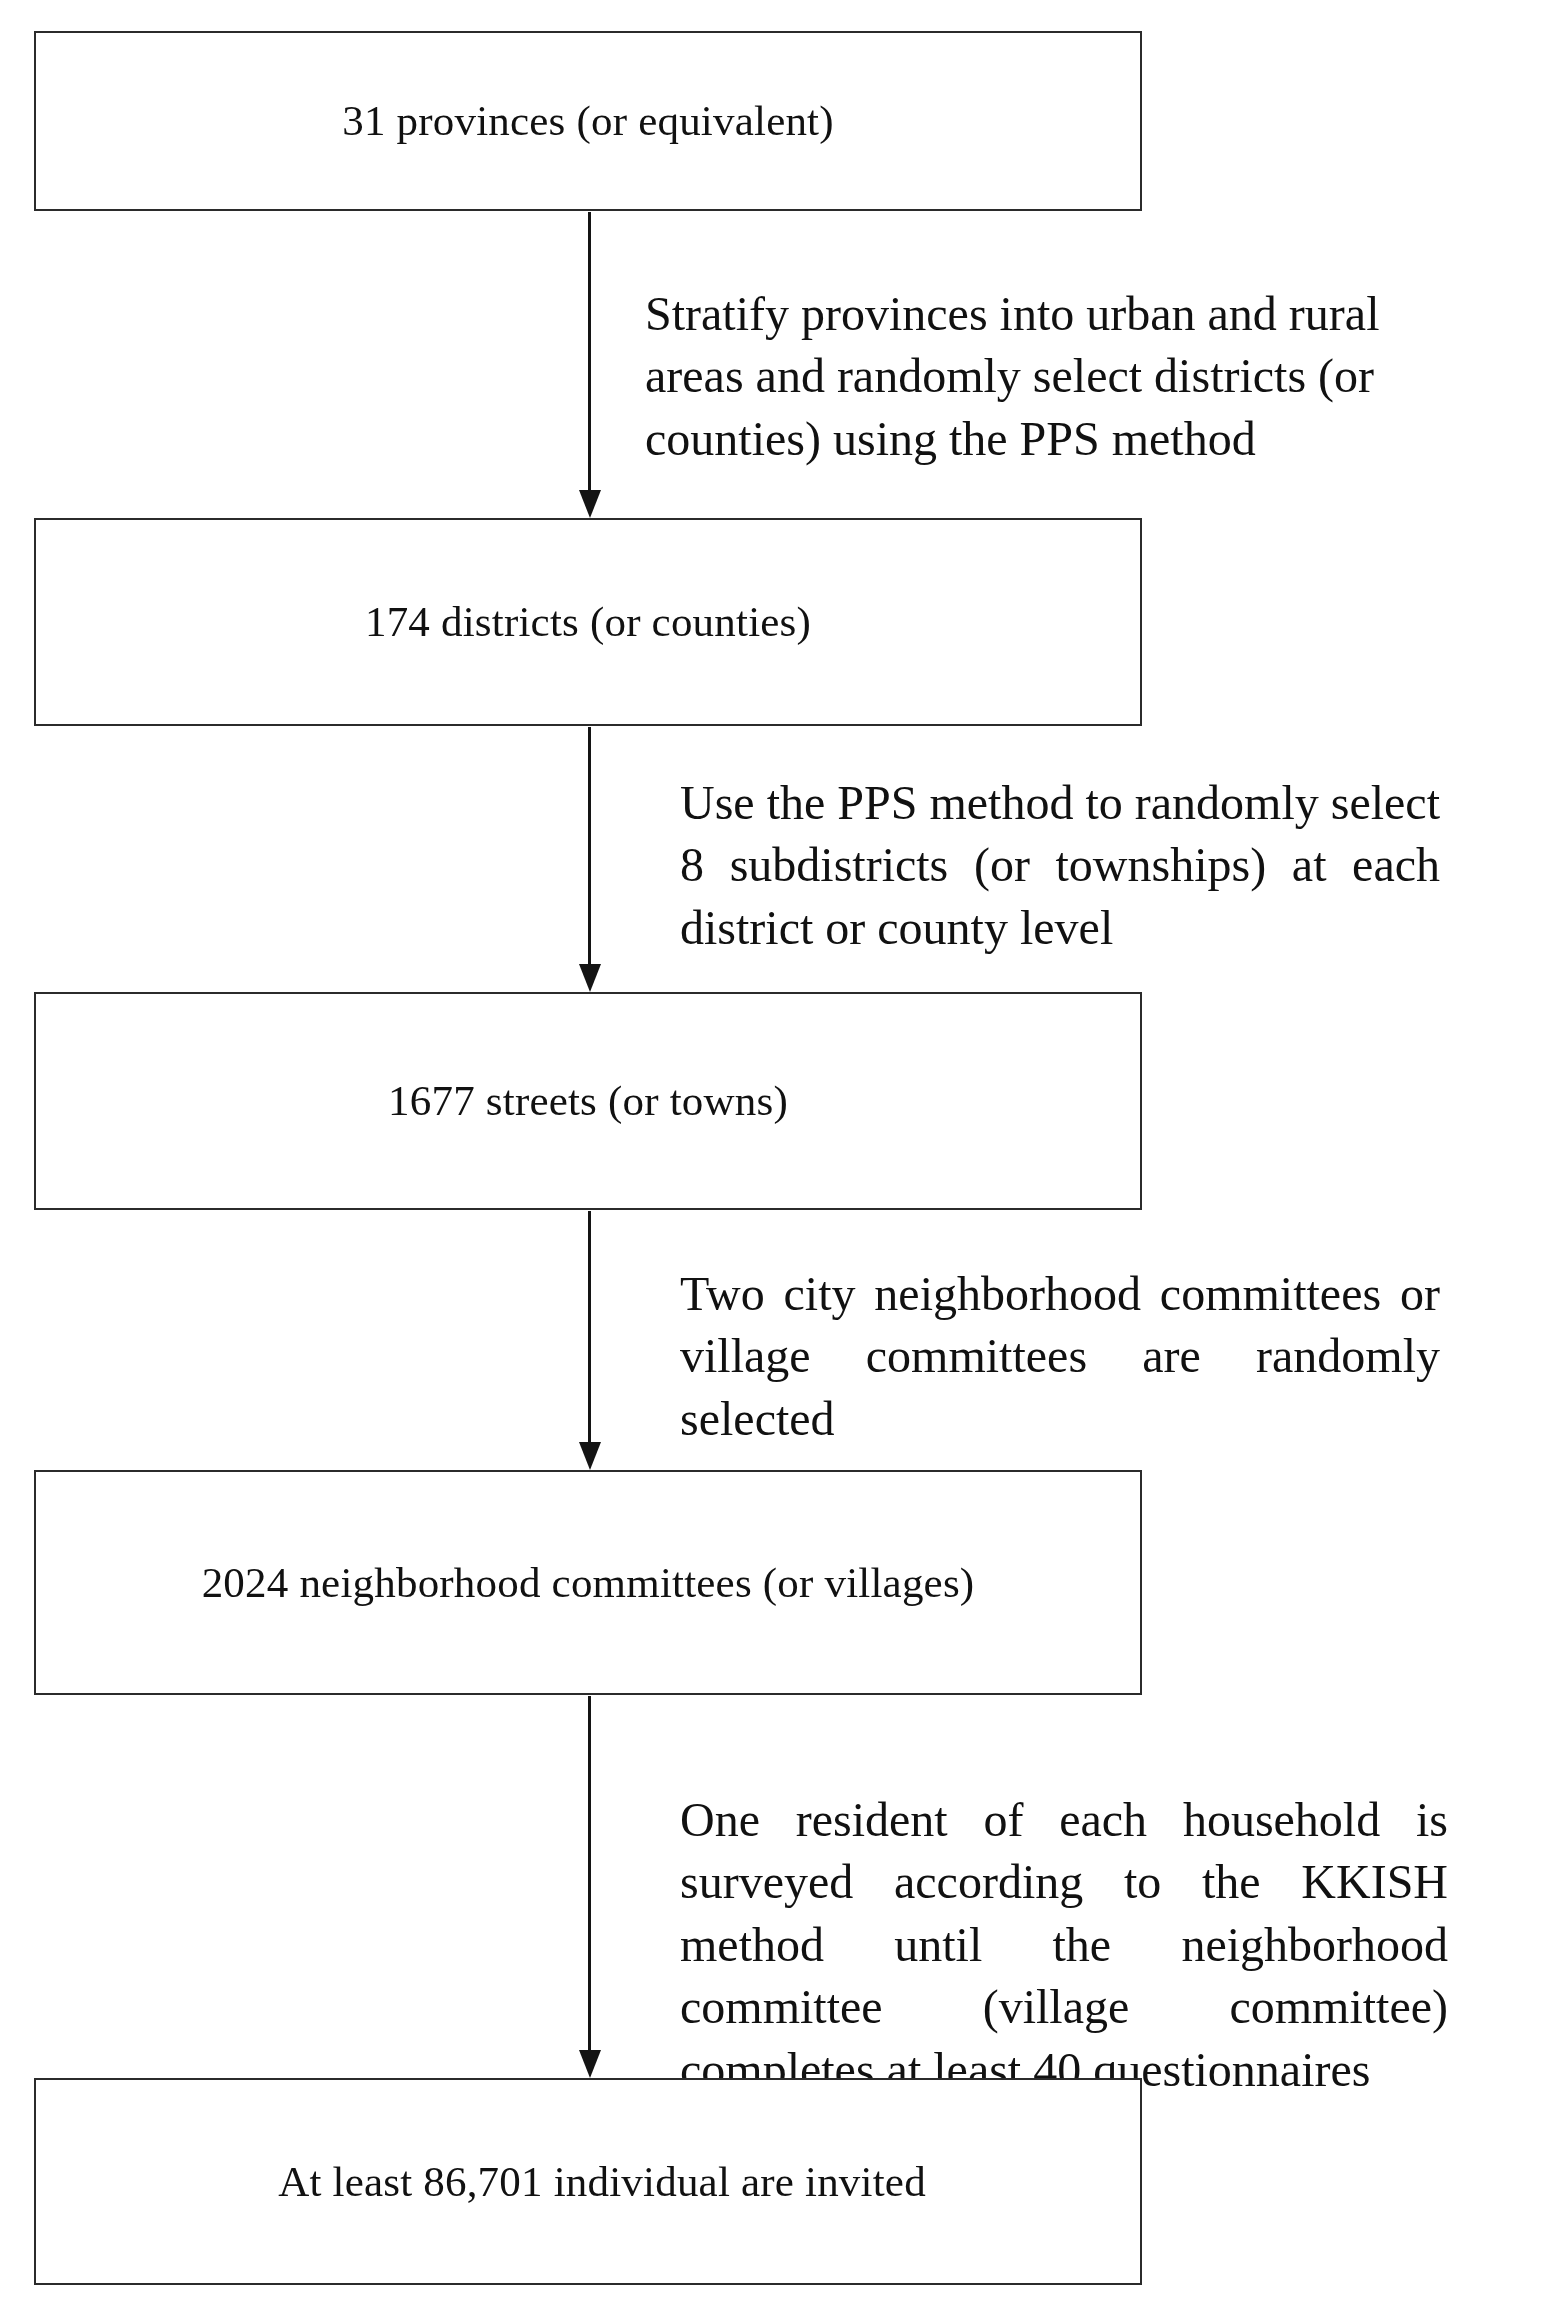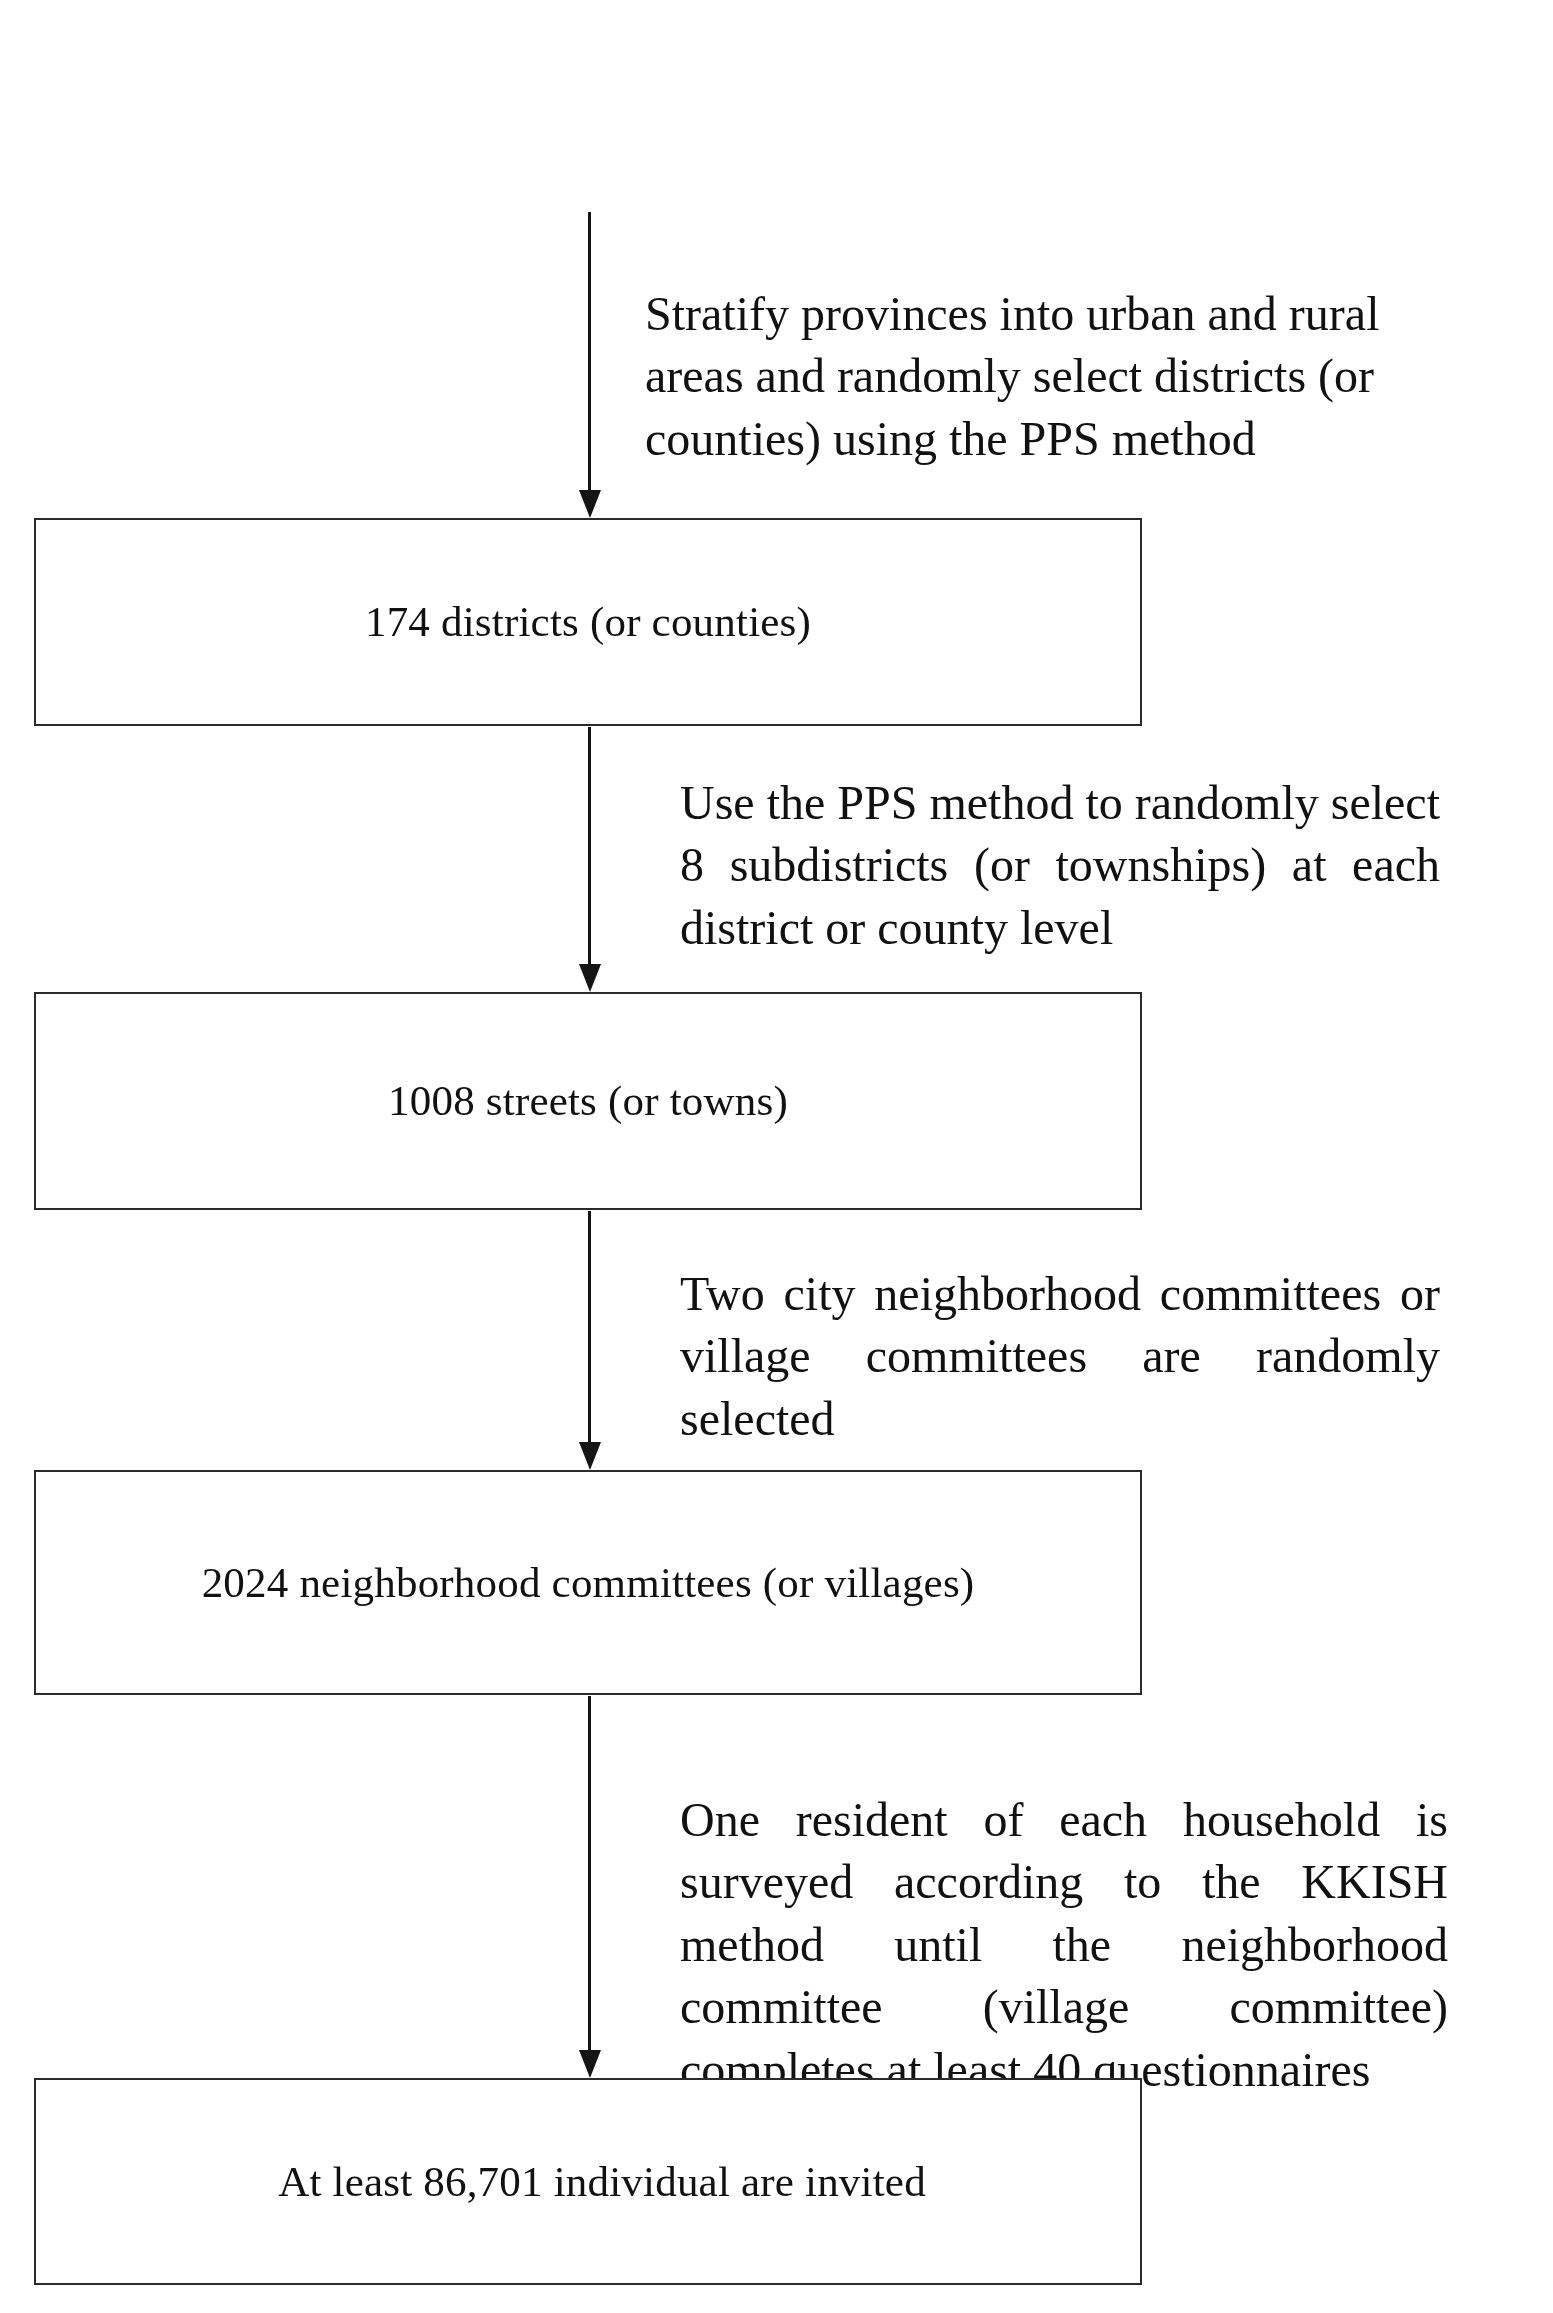--- a/index.html
+++ b/index.html
@@ -76,20 +76,23 @@
   .annotation .ann-text {
     display: block;
   }
   
 </style>
 </head>
 <body>
 
 <div id="canvas">
 
+  <div class="flow-box" style="left:34px; top:31px; width:1108px; height:180px;">
+    <span class="box-label">31 provinces (or equivalent)</span>
+  </div>
 
   <div class="connector" style="left:575px; top:212px; height:306px;">
     <div class="stem" style="height:278px;"></div>
     <div class="head"></div>
   </div>
 
   <div class="annotation left-aligned" style="left:645px; top:283px; width:790px;">
     <span class="ann-text">Stratify provinces into urban and rural areas and randomly select districts (or counties) using the PPS method</span>
   </div>
 
@@ -100,21 +103,21 @@
   <div class="connector" style="left:575px; top:727px; height:265px;">
     <div class="stem" style="height:237px;"></div>
     <div class="head"></div>
   </div>
 
   <div class="annotation" style="left:680px; top:772px; width:760px;">
     <span class="ann-text">Use the PPS method to randomly select 8 subdistricts (or townships) at each district or county level</span>
   </div>
 
   <div class="flow-box" style="left:34px; top:992px; width:1108px; height:218px;">
-    <span class="box-label">1008 streets (or towns)</span>
+    <span class="box-label">1677 streets (or towns)</span>
   </div>
 
   <div class="connector" style="left:575px; top:1211px; height:259px;">
     <div class="stem" style="height:231px;"></div>
     <div class="head"></div>
   </div>
 
   <div class="annotation" style="left:680px; top:1263px; width:760px;">
     <span class="ann-text">Two city neighborhood committees or village committees are randomly selected</span>
   </div>

